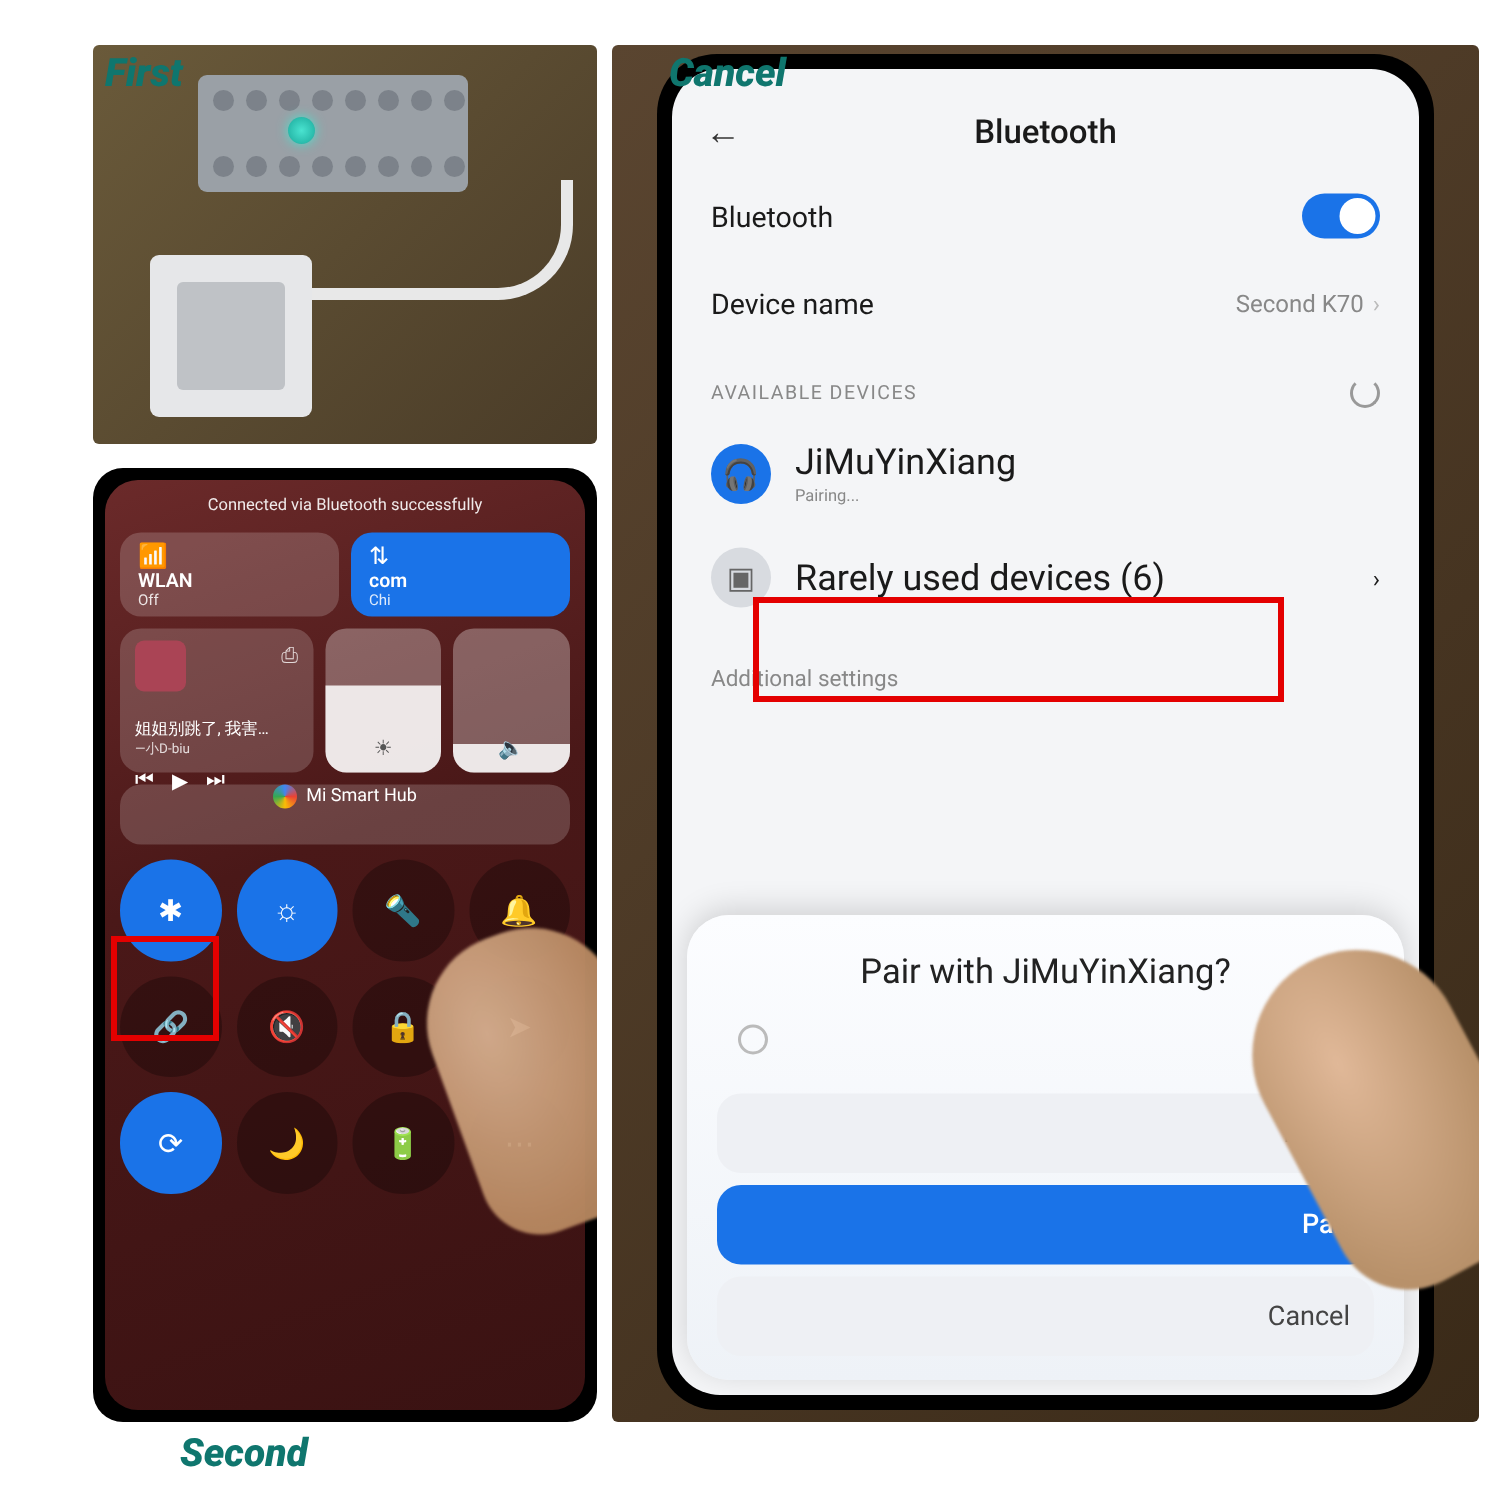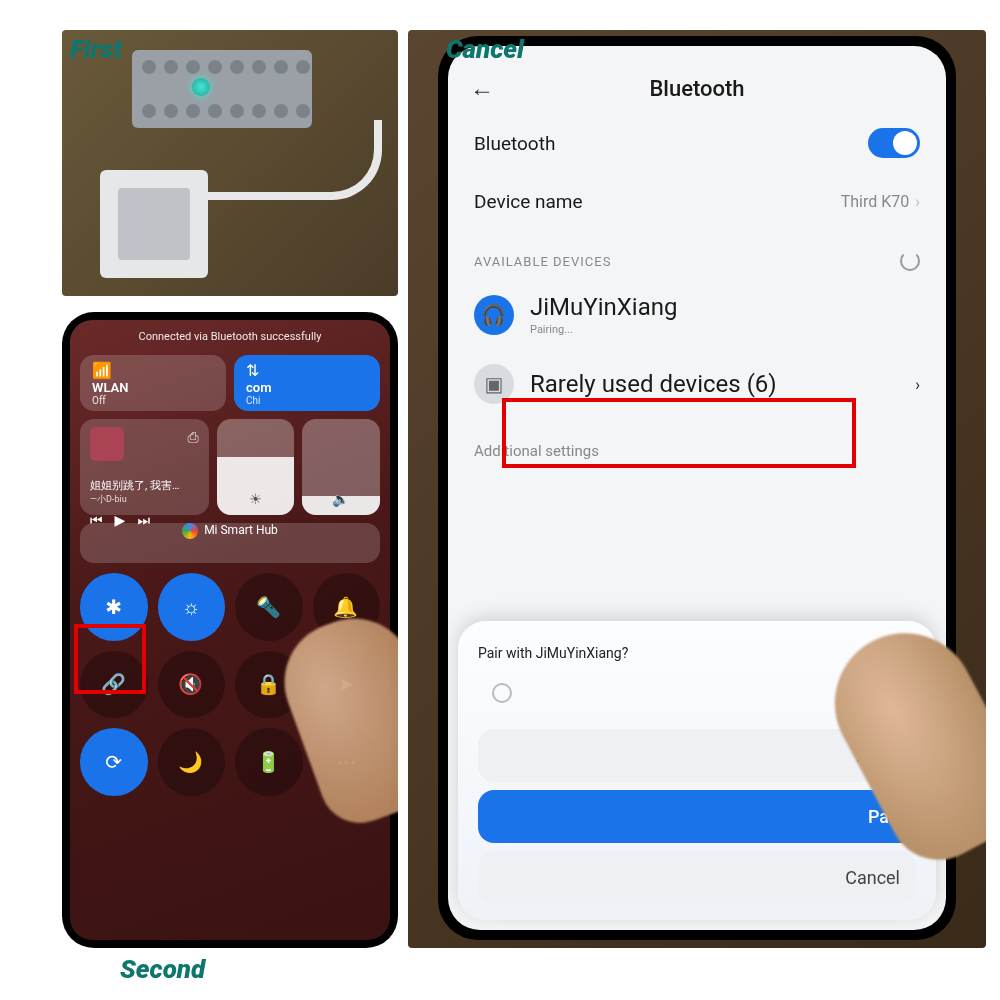--- a/index.html
+++ b/index.html
@@ -77,21 +77,21 @@
     position:absolute;
     left:62px; top:312px;
     width:336px; height:636px;
     border-radius:4px;
     overflow:hidden;
   }
   .phone2 {
     position:absolute;
     left:0; top:0; right:0; bottom:0;
     background:#000;
-    border-radius:32px;
+    border-radius:20px;
     padding:8px;
   }
   .screen2 {
     width:100%; height:100%;
     background:linear-gradient(160deg,#6b2a2a 0%,#4a1818 40%,#3a1212 100%);
     border-radius:22px;
     position:relative;
     overflow:hidden;
     color:#fff;
     padding:6px 10px 10px;
@@ -250,21 +250,21 @@
 
   
   .sheet {
     position:absolute;
     left:10px;right:10px;bottom:10px;
     background:linear-gradient(#fcfdff,#eef2f7);
     border-radius:28px;
     padding:24px 20px 16px;
     box-shadow:0 -4px 20px rgba(0,0,0,.15);
   }
-  .sheet-title { text-align:left; font-size:14px; color:#222; margin-bottom:16px; }
+  .sheet-title { text-align:center; font-size:23px; color:#222; margin-bottom:16px; }
   .sheet-check {
     display:flex;align-items:center;gap:12px;
     padding:6px 14px 18px;
     font-size:15px;color:#666;
   }
   .sheet-check .cbox { width:20px;height:20px;border-radius:50%;border:2px solid #bbb;flex-shrink:0; }
   .sheet-btn {
     width:100%; padding:16px;
     text-align:right;
     font-size:18px;
@@ -400,21 +400,21 @@
         <span class="bt-title">Bluetooth</span>
       </div>
 
       <div class="bt-row">
         <span class="lbl">Bluetooth</span>
         <span class="toggle"></span>
       </div>
 
       <div class="bt-row">
         <span class="lbl">Device name</span>
-        <span class="val">Third K70</span>
+        <span class="val">Second K70</span>
         <span class="chev">›</span>
       </div>
 
       <div class="section-hdr">
         <span>AVAILABLE DEVICES</span>
         <span class="spinner"></span>
       </div>
 
       <div class="device-row">
         <span class="dicon">🎧</span>

